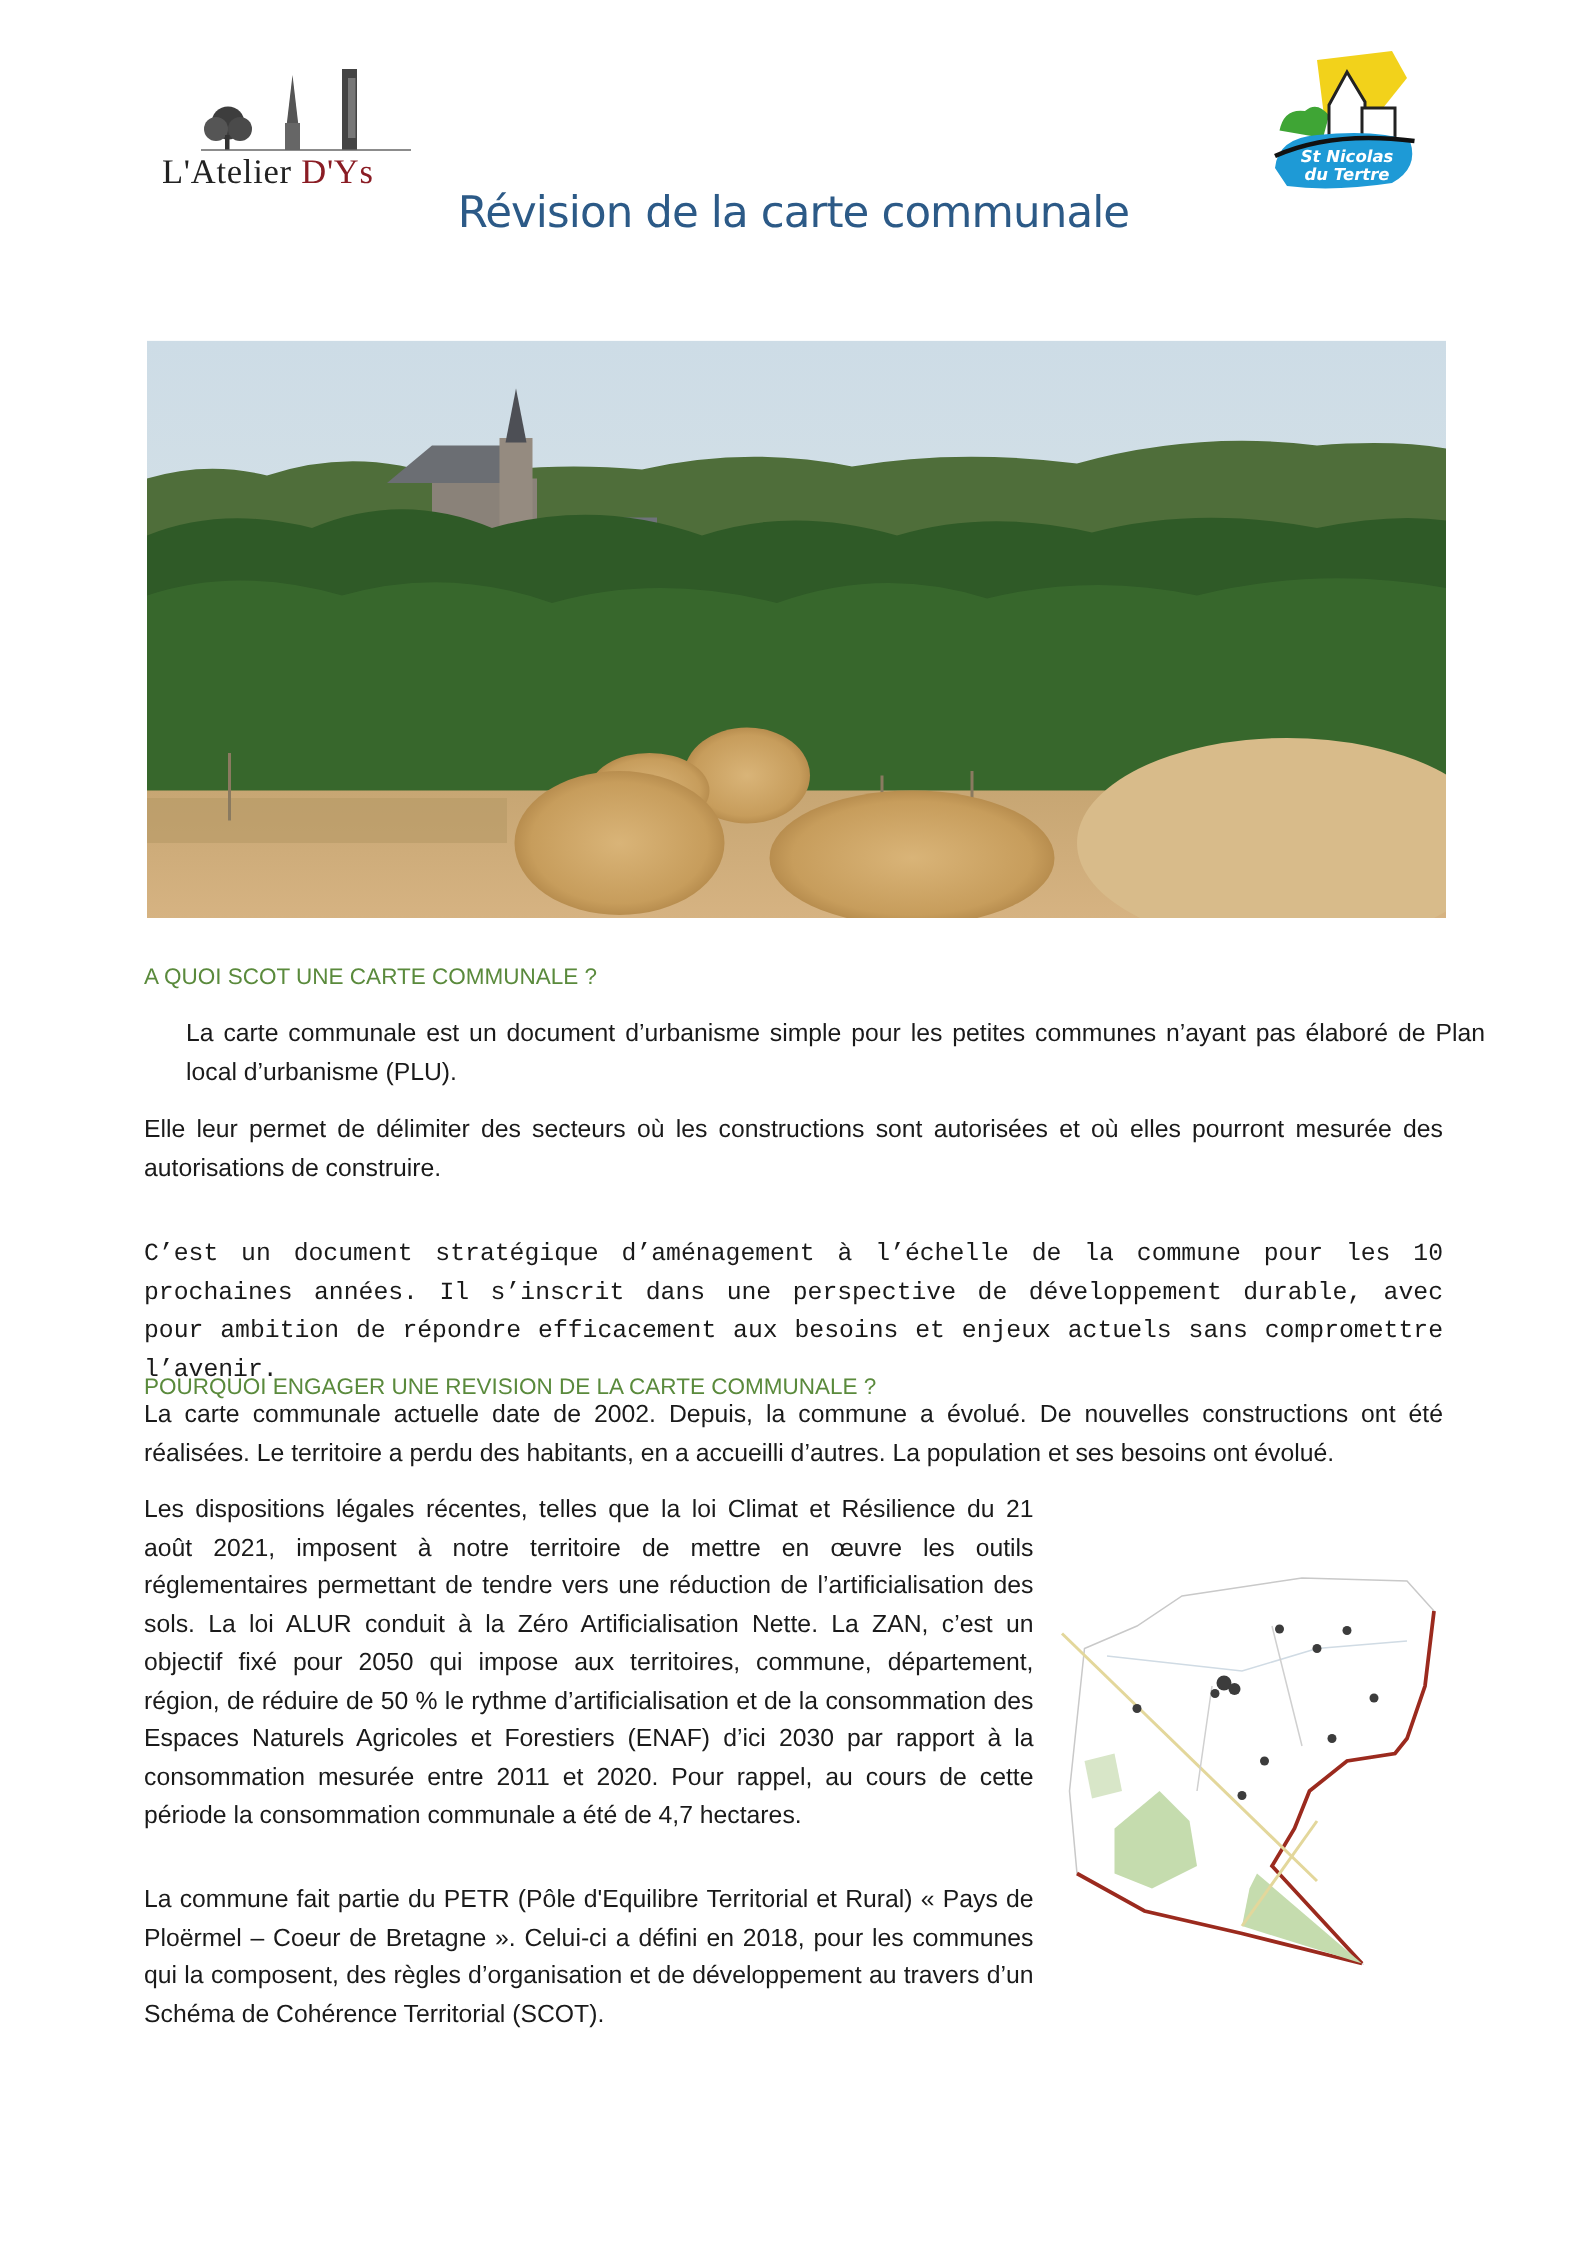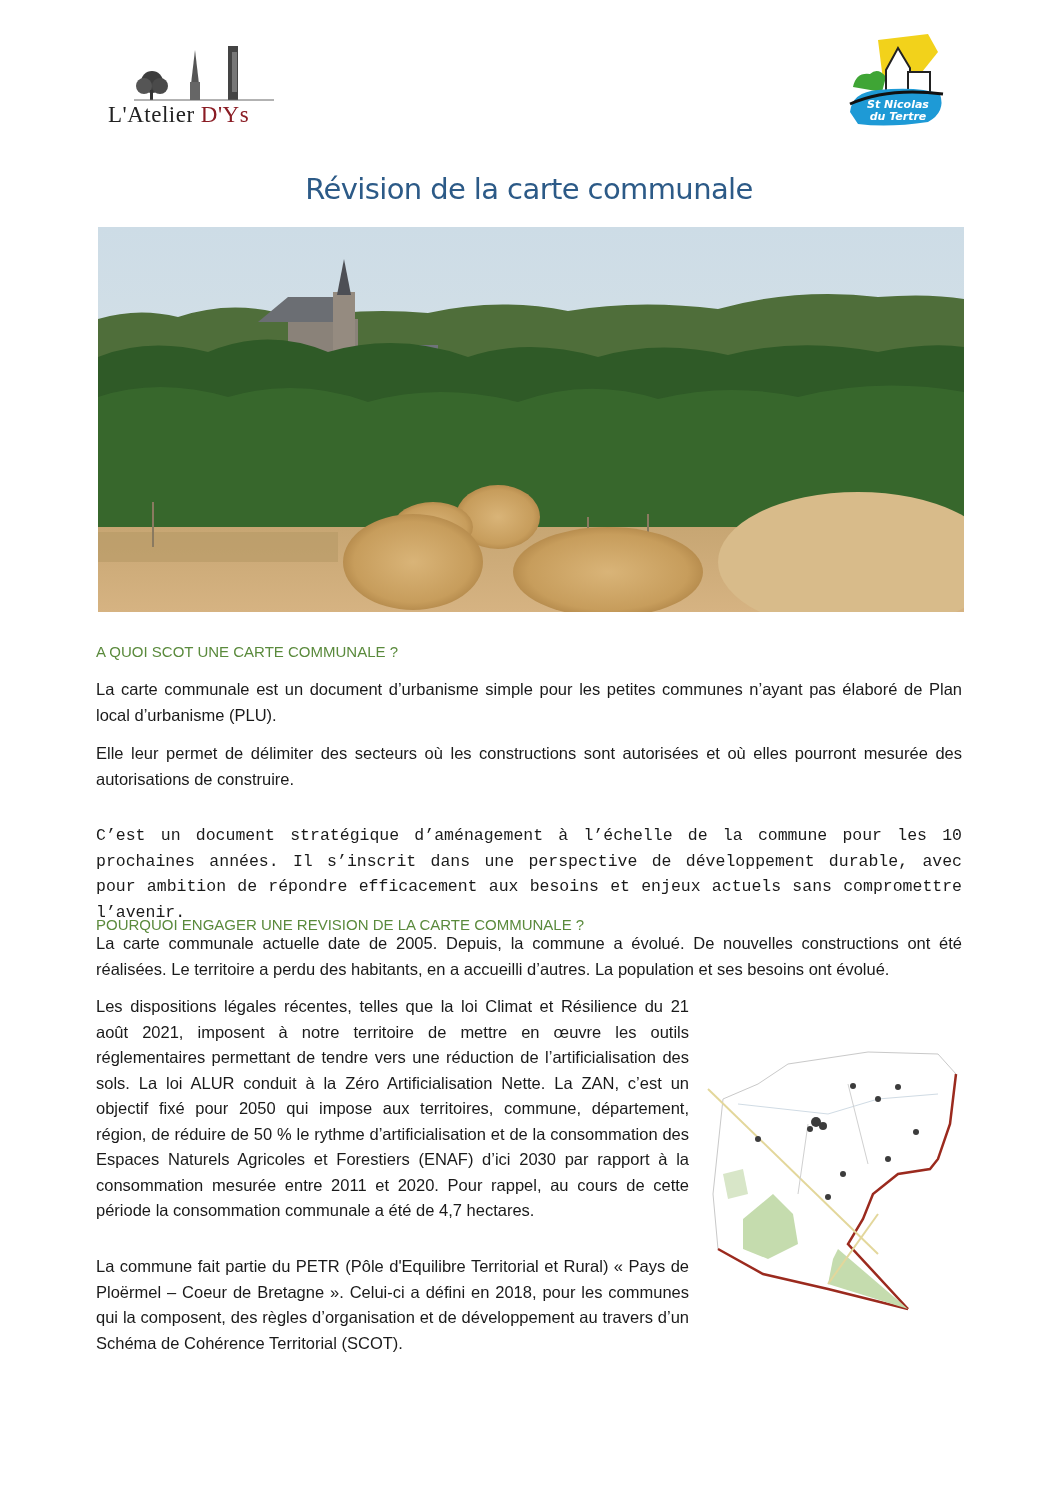--- a/index.html
+++ b/index.html
@@ -5,21 +5,21 @@
   html, body { margin: 0; padding: 0; background: #ffffff; }
   body { width: 1058px; height: 1497px; position: relative; overflow: hidden;
          font-family: "Liberation Sans", sans-serif; color: #1a1a1a; }
   .logo-left { position: absolute; left: 104px; top: 44px; width: 180px; height: 90px; }
   .logo-left svg { display: block; }
   .logo-left-text { position: absolute; left: 4px; top: 58px; white-space: nowrap;
          font-family: "Liberation Serif", serif; font-size: 23px; letter-spacing: 0.5px; color: #222; }
   .logo-left-text .accent { color: #8a1c24; }
   .logo-right { position: absolute; left: 848px; top: 32px; width: 100px; height: 96px; }
   .title { position: absolute; left: 200px; width: 658px; top: 122px; text-align: center;
-         color: #2c5a87; font-size: 29px; line-height: 38px; font-family: "DejaVu Sans", sans-serif; font-weight: normal; letter-spacing: -0.6px; margin-top: 48px; }
+         color: #2c5a87; font-size: 29px; line-height: 38px; font-family: "DejaVu Sans", sans-serif; font-weight: normal; letter-spacing: -0.6px; }
   .hero { position: absolute; left: 98px; top: 227px; width: 866px; height: 385px; overflow: hidden; }
   .h2 { position: absolute; left: 96px; color: #5a8a3c; font-size: 15px; text-transform: none; }
   .p { position: absolute; left: 96px; width: 866px; font-size: 16.5px; line-height: 25.5px; text-align: justify; color: #1a1a1a; margin: 0; }
   .p.narrow { width: 593px; }
   .map { position: absolute; left: 698px; top: 1044px; width: 272px; height: 280px; }
 </style>
 </head>
 <body>
 
 <div class="logo-left">
@@ -97,26 +97,26 @@
 
     <ellipse cx="400" cy="290" rx="42" ry="32" fill="url(#bale)"></ellipse>
     <ellipse cx="335" cy="300" rx="40" ry="25" fill="url(#bale)"></ellipse>
     <ellipse cx="315" cy="335" rx="70" ry="48" fill="url(#bale)"></ellipse>
     <ellipse cx="510" cy="345" rx="95" ry="45" fill="url(#bale)"></ellipse>
     <ellipse cx="760" cy="335" rx="140" ry="70" fill="#d8bb8a"></ellipse>
   </svg>
 </div>
 
 <div class="h2" style="top:643px;">A QUOI SCOT UNE CARTE COMMUNALE ?</div>
-<p class="p" style="top:677px;">La carte communale est un document d’urbanisme simple pour les petites communes n’ayant pas élaboré de Plan local d’urbanisme (PLU).</p>
+<p class="p" style="top:677px;margin-left:28px;">La carte communale est un document d’urbanisme simple pour les petites communes n’ayant pas élaboré de Plan local d’urbanisme (PLU).</p>
 <p class="p" style="top:741px;">Elle leur permet de délimiter des secteurs où les constructions sont autorisées et où elles pourront mesurée des autorisations de construire.</p>
 <p class="p" style="top:823px;font-family:Liberation Mono, monospace;">C’est un document stratégique d’aménagement à l’échelle de la commune pour les 10 prochaines années. Il s’inscrit dans une perspective de développement durable, avec pour ambition de répondre efficacement aux besoins et enjeux actuels sans compromettre l’avenir.</p>
 
 <div class="h2" style="top:916px;">POURQUOI ENGAGER UNE REVISION DE LA CARTE COMMUNALE ?</div>
-<p class="p" style="top:931px;">La carte communale actuelle date de 2005. Depuis, la commune a évolué. De nouvelles constructions ont été réalisées. Le territoire a perdu des habitants, en a accueilli d’autres. La population et ses besoins ont évolué.</p>
+<p class="p" style="top:931px;">La carte communale actuelle date de 2002. Depuis, la commune a évolué. De nouvelles constructions ont été réalisées. Le territoire a perdu des habitants, en a accueilli d’autres. La population et ses besoins ont évolué.</p>
 <p class="p narrow" style="top:994px;">Les dispositions légales récentes, telles que la loi Climat et Résilience du 21 août 2021, imposent à notre territoire de mettre en œuvre les outils réglementaires permettant de tendre vers une réduction de l’artificialisation des sols. La loi ALUR conduit à la Zéro Artificialisation Nette. La ZAN, c’est un objectif fixé pour 2050 qui impose aux territoires, commune, département, région, de réduire de 50 % le rythme d’artificialisation et de la consommation des Espaces Naturels Agricoles et Forestiers (ENAF) d’ici 2030 par rapport à la consommation mesurée entre 2011 et 2020. Pour rappel, au cours de cette période la consommation communale a été de 4,7 hectares.</p>
 <p class="p narrow" style="top:1254px;">La commune fait partie du PETR (Pôle d'Equilibre Territorial et Rural) « Pays de Ploërmel – Coeur de Bretagne ». Celui-ci a défini en 2018, pour les communes qui la composent, des règles d’organisation et de développement au travers d’un Schéma de Cohérence Territorial (SCOT).</p>
 
 <div class="map">
   <svg width="272" height="280" viewBox="0 0 272 280">
     <path d="M25,55 L60,40 L90,20 L170,8 L240,10 L258,30 L252,80 L240,115 L232,125 L200,130 L175,150 L165,175 L150,200 L210,265 L130,245 L65,230 L20,205 L15,150 Z" fill="#ffffff" stroke="#c9c9c9" stroke-width="1"></path>
     <path d="M258,30 L252,80 L240,115 L232,125 L200,130 L175,150 L165,175 L150,200 L210,265" fill="none" stroke="#9b2a1e" stroke-width="2.5"></path>
     <path d="M210,265 L130,245 L65,230 L20,205" fill="none" stroke="#9b2a1e" stroke-width="2.5"></path>
     <path d="M140,205 L210,265 L130,240 L135,215 Z" fill="#c5dcae"></path>
     <path d="M45,175 L75,150 L95,170 L100,200 L70,215 L45,205 Z" fill="#c5dcae"></path>

